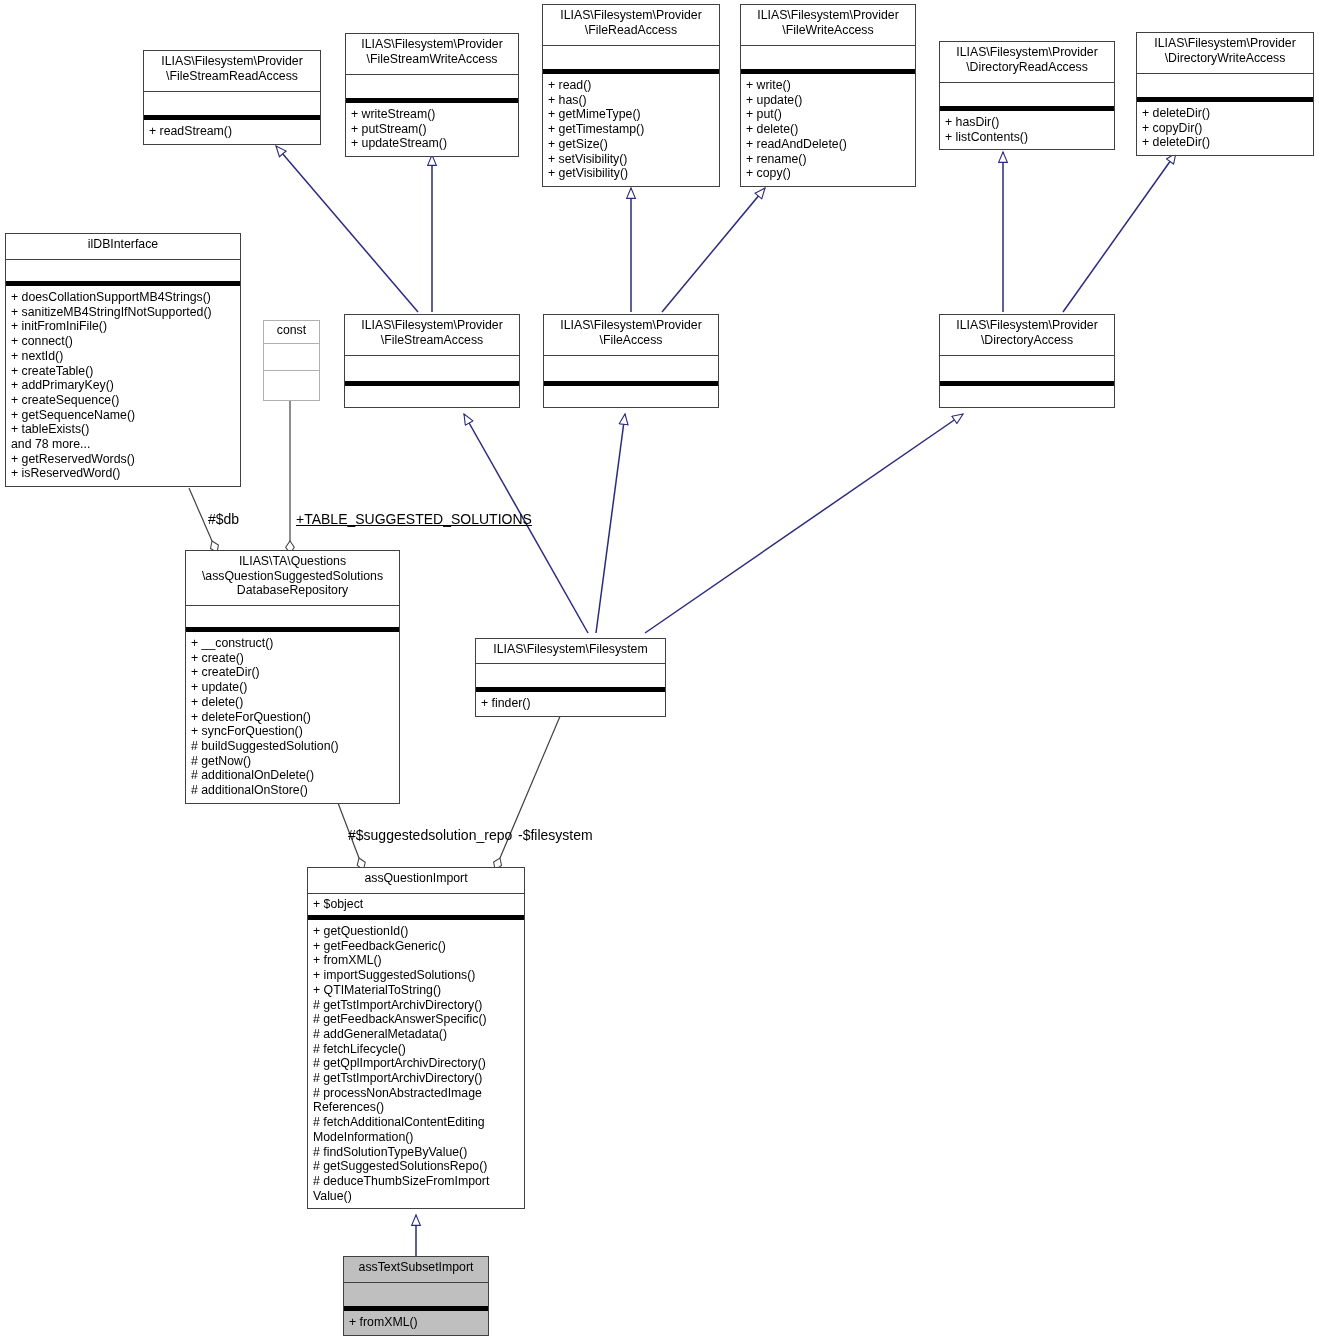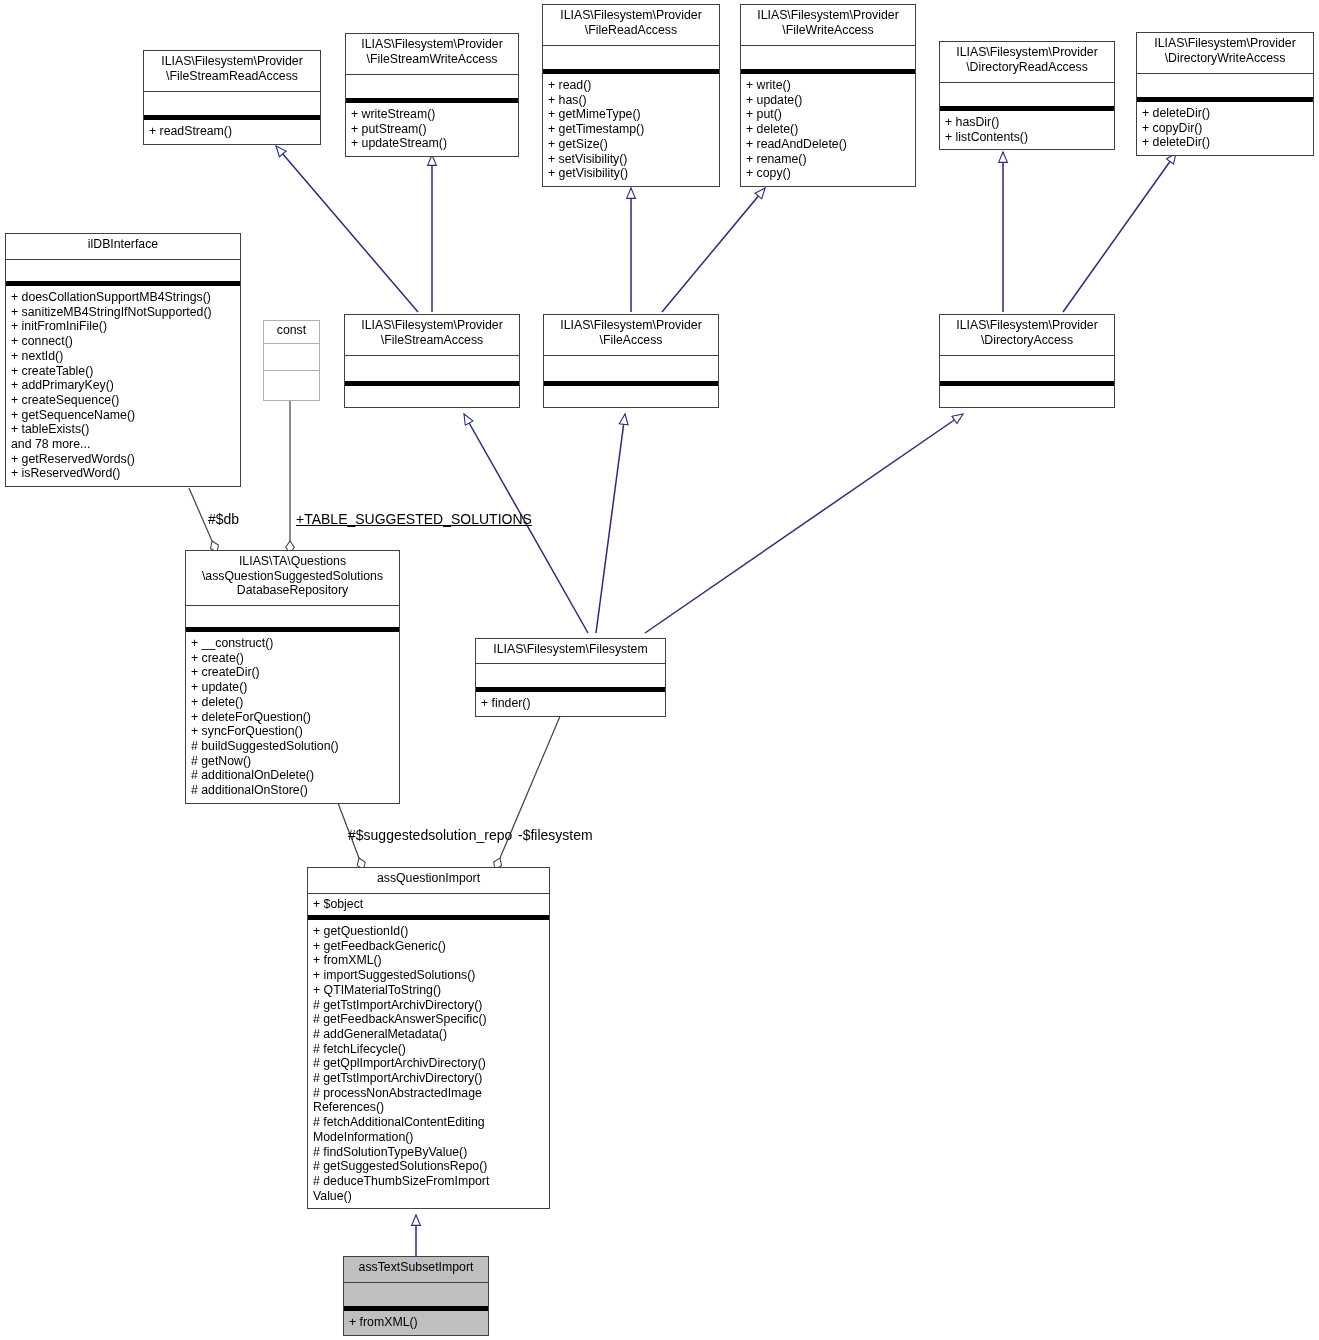--- a/index.html
+++ b/index.html
@@ -224,21 +224,21 @@
   </div>
 
   <div class="node" style="left:475px;top:638px;width:191px;">
     <div class="sect title" style="height:24px;">ILIAS\Filesystem\Filesystem</div>
     <div class="sect mid" style="height:24px;"></div>
     <div class="sect ops">
       <div class="row">+ finder()</div>
     </div>
   </div>
 
-  <div class="node" style="left:307px;top:867px;width:243px;">
+  <div class="node" style="left:307px;top:867px;width:218px;">
     <div class="sect title" style="height:25px;">assQuestionImport</div>
     <div class="sect mid">
       <div class="row">+ $object</div>
     </div>
     <div class="sect ops">
       <div class="row">+ getQuestionId()</div>
       <div class="row">+ getFeedbackGeneric()</div>
       <div class="row">+ fromXML()</div>
       <div class="row">+ importSuggestedSolutions()</div>
       <div class="row">+ QTIMaterialToString()</div>

